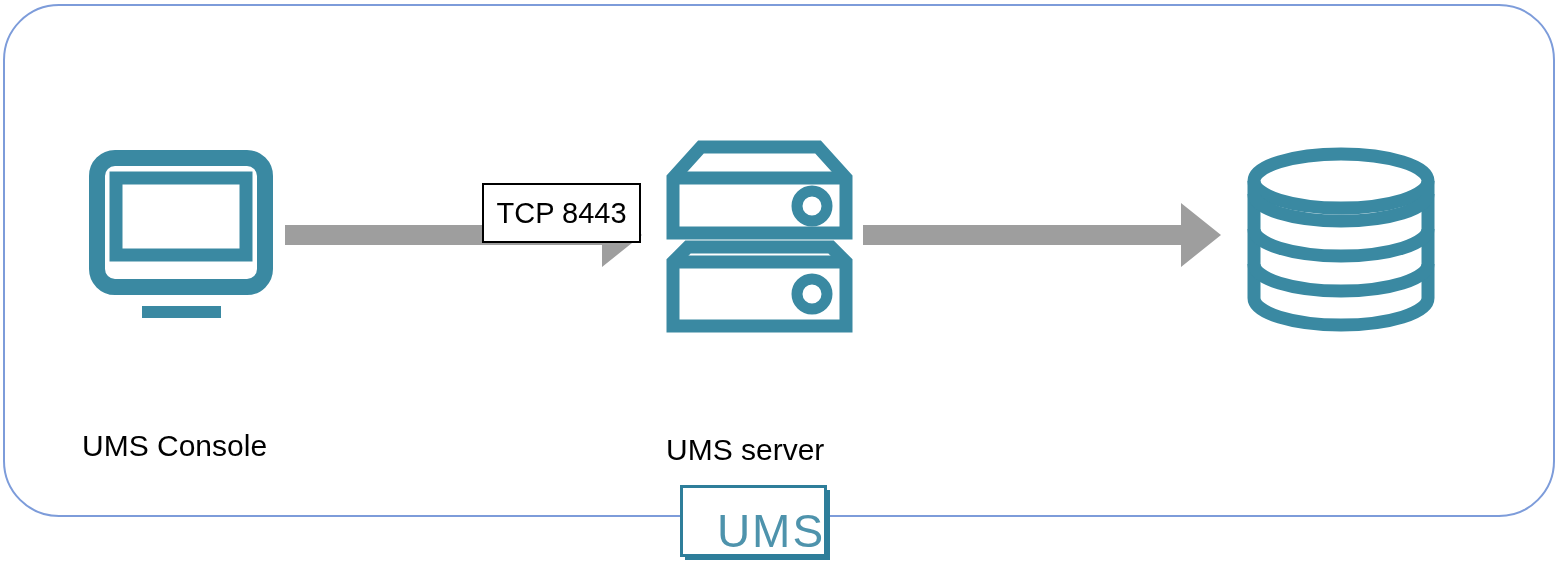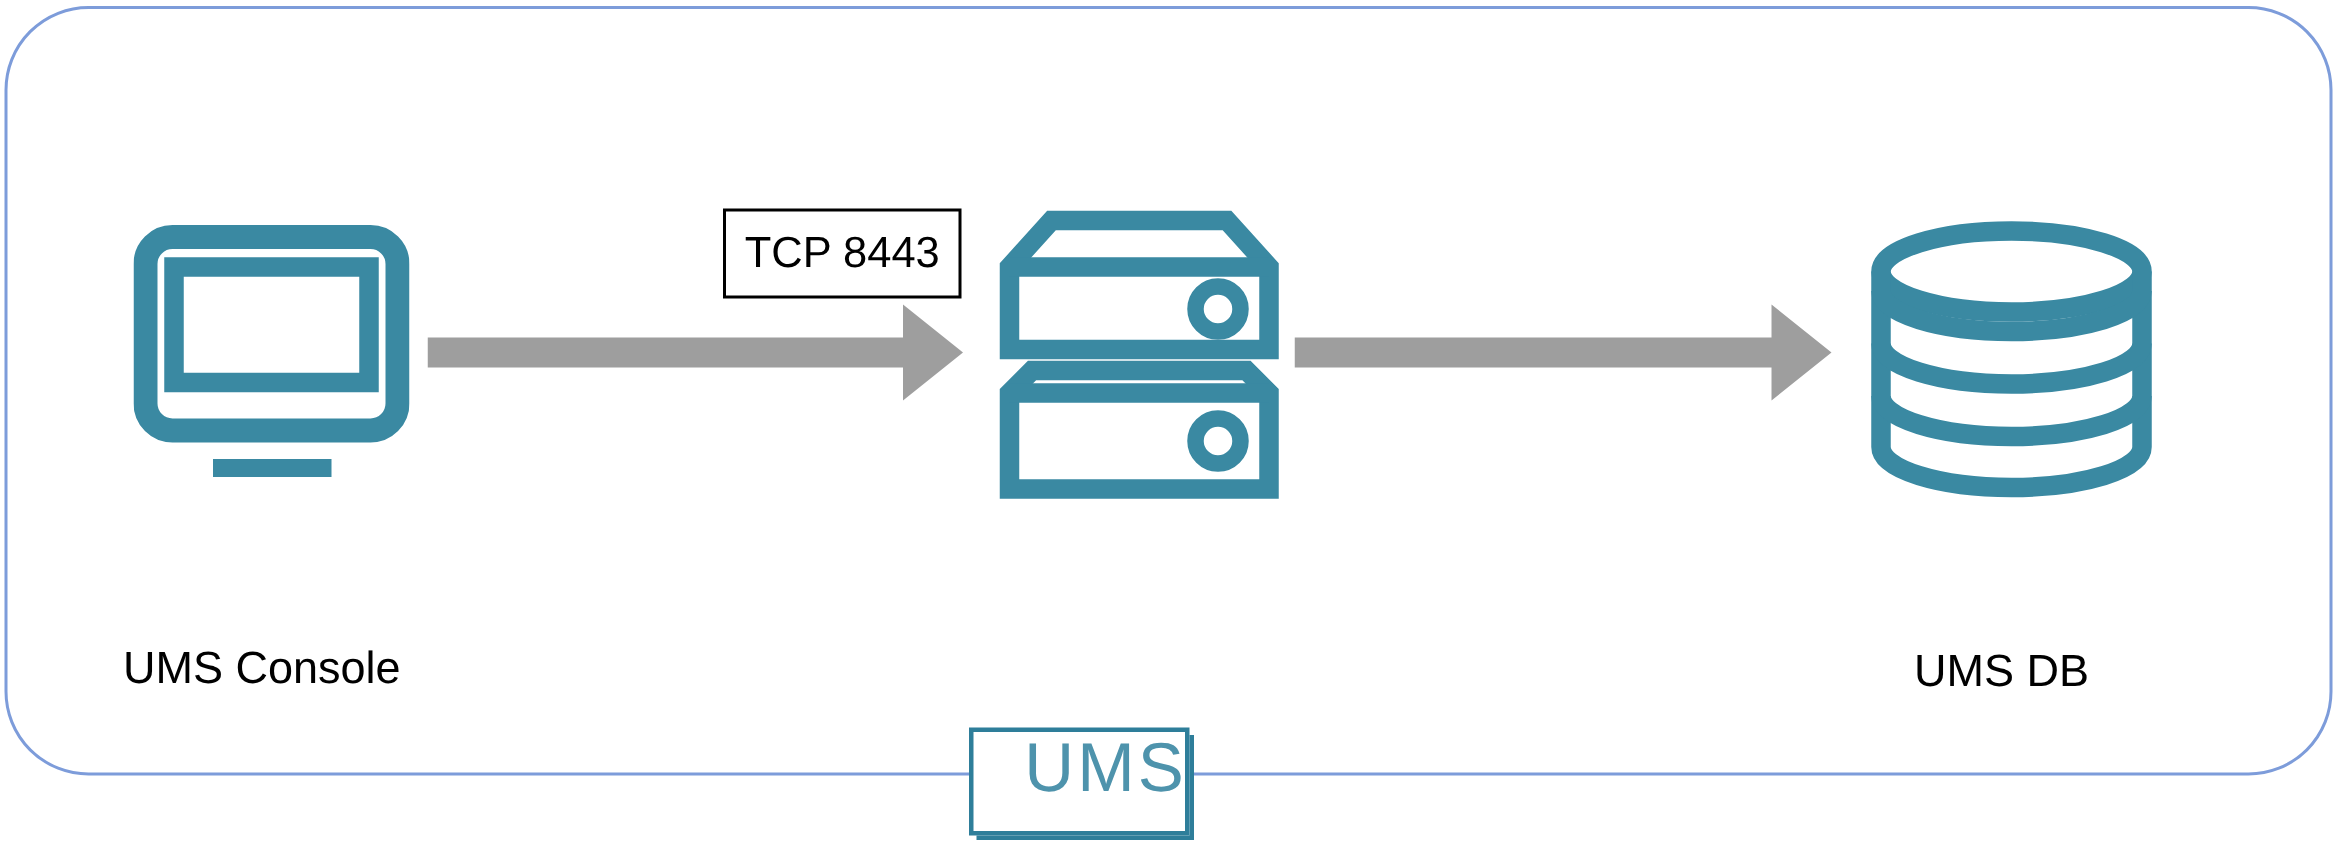--- a/index.html
+++ b/index.html
@@ -28,37 +28,38 @@
   .conn-label{
     position:absolute;
     box-sizing:border-box;
     border:2px solid var(--label-border);
     background:#ffffff;
     color:var(--text);
     font-size:29px;
     display:flex;align-items:center;justify-content:center;
     white-space:nowrap;
     padding:0 8px;
+    margin-top:44px;
   }
   .node-label{
     position:absolute;
     color:var(--text);
     font-size:30px;
     white-space:nowrap;
     margin-top:48px;
   }
   .badge{
     position:absolute;
-    left:646px;top:485px;
+    left:680px;top:485px;
     width:147px;height:72px;
     box-sizing:border-box;
     background:#ffffff;
     border:3px solid var(--badge-border);
     box-shadow:4px 4px 0 -1px var(--badge-border);
-    display:flex;align-items:flex-start;justify-content:center;padding-left:35px;
+    display:flex;align-items:flex-end;justify-content:center;padding-left:35px;
   }
   .badge-text{
     color:var(--badge-text);
     font-size:46px;
     font-weight:300;
     letter-spacing:2px;
     line-height:1;
   }
 </style>
 </head>
@@ -81,33 +82,33 @@
   <div class="conn-label" style="left:482px;top:139px;width:159px;height:60px">TCP 8443</div>
 
   <svg class="icon" style="left:666px;top:140px" width="187" height="193" viewBox="0 0 187 193">
     <path class="s13" d="M7 93 V38 L35 7 H152 L180 38 V93 Z"></path>
     <path class="s13" d="M7 38 H180"></path>
     <circle class="ring" cx="146" cy="66" r="15"></circle>
     <path class="s13" d="M7 186 V122 L22 107 H165 L180 122 V186 Z"></path>
     <path class="s13" d="M7 122 H180"></path>
     <circle class="ring" cx="146" cy="154" r="15"></circle>
   </svg>
+  <div class="node-label" style="left:666px;top:385px">UMS server</div>
 
   <svg class="arrow" style="left:863px;top:200px" width="360" height="70" viewBox="0 0 360 70">
     <polygon points="0,25 318,25 318,3 358,35 318,67 318,45 0,45"></polygon>
   </svg>
 
   <svg class="icon" style="left:1247px;top:147px" width="188" height="192" viewBox="0 0 188 192">
     <ellipse class="s13" cx="94" cy="34" rx="87" ry="27"></ellipse>
     <path class="s13" d="M7 34 V151"></path>
     <path class="s13" d="M181 34 V151"></path>
     <path class="s13" d="M7 47 A87 27 0 0 0 181 47"></path>
     <path class="s13" d="M7 82 A87 27 0 0 0 181 82"></path>
     <path class="s13" d="M7 117 A87 27 0 0 0 181 117"></path>
     <path class="s13" d="M7 151 A87 27 0 0 0 181 151"></path>
   </svg>
-  <div class="node-label" style="left:1276px;top:383px">UMS DB</div>
 
   <div class="badge">
     <span class="badge-text">UMS</span>
   </div>
 
 </div>
 
 </body></html>

